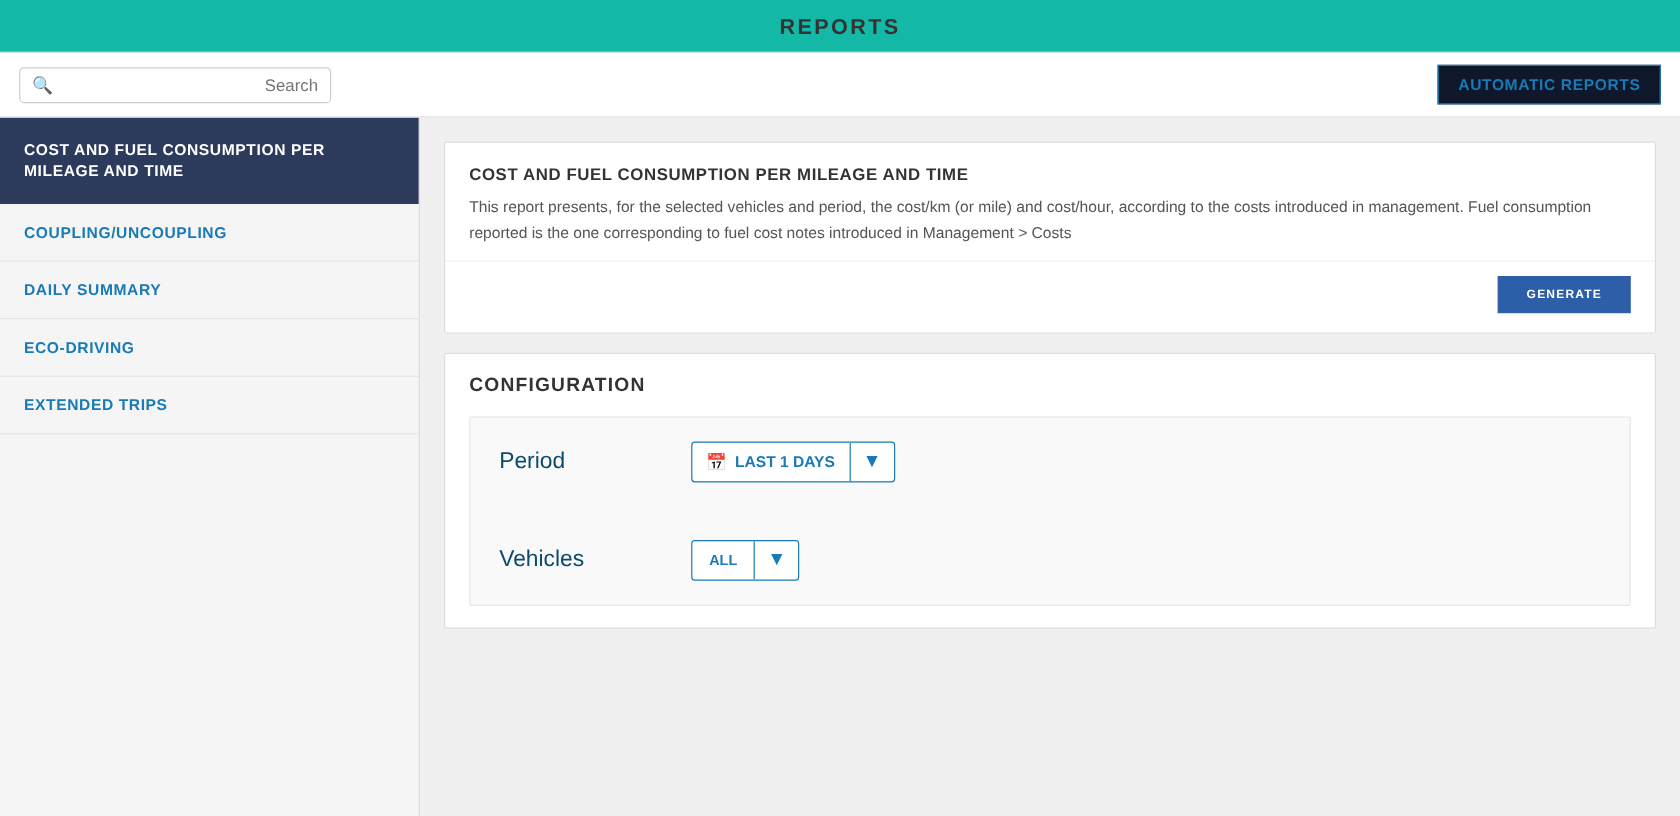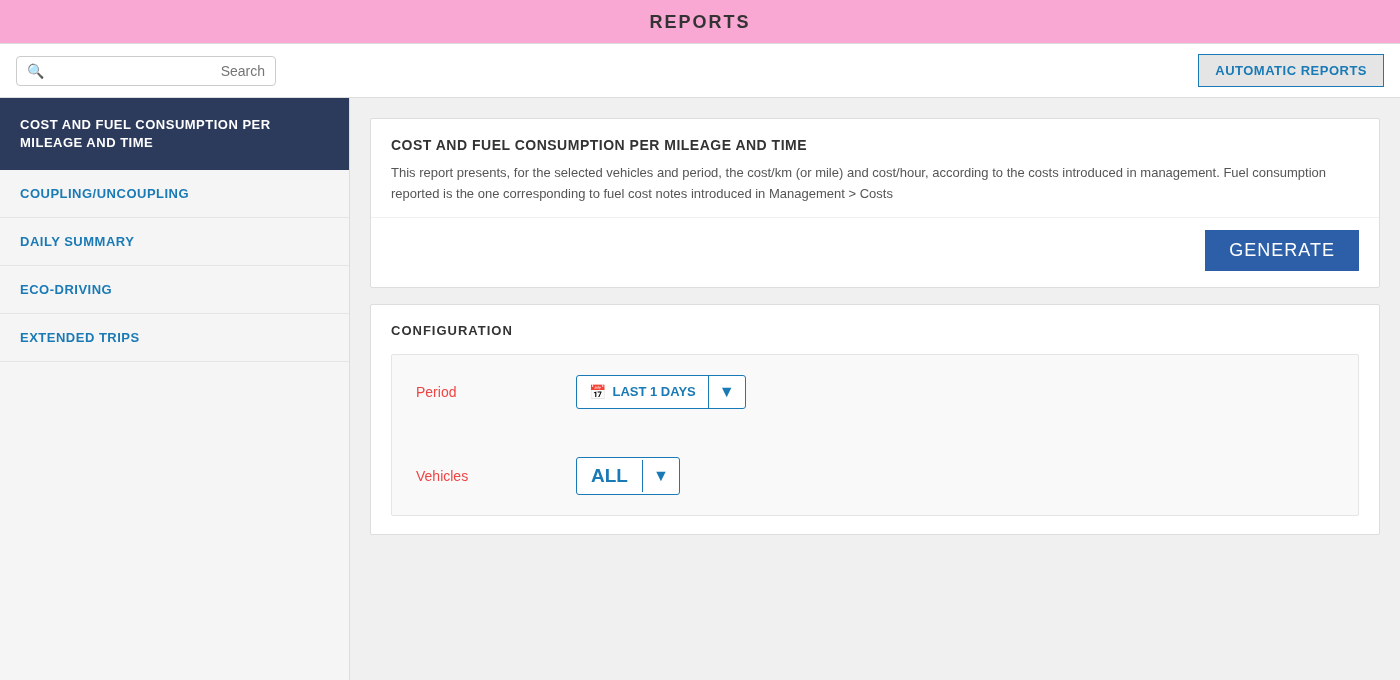--- a/index.html
+++ b/index.html
@@ -12,21 +12,21 @@
       font-family: Arial, Helvetica, sans-serif;
       background: #f0f0f0;
       width: 1400px;
       height: 680px;
       overflow: hidden;
     }
 
     .page-header {
       text-align: center;
       padding: 12px 0 10px 0;
-      background: #f9a8d4;
+      background: #14b8a6;
       border-bottom: 1px solid #ddd;
     }
 
     .page-header h1 {
       font-size: 18px;
       font-weight: bold;
       letter-spacing: 2px;
       color: #333;
     }
 
@@ -59,21 +59,21 @@
       text-align: right;
     }
 
     .search-icon-svg {
       color: #999;
       font-size: 14px;
     }
 
     .auto-reports-btn {
       border: 1.5px solid #1a7ab5;
-      background: #e5e5e5;
+      background: #0f172a;
       color: #1a7ab5;
       font-size: 13px;
       font-weight: bold;
       letter-spacing: 0.5px;
       padding: 8px 16px;
       cursor: pointer;
     }
 
     .main-layout {
       display: flex;
@@ -155,35 +155,35 @@
       justify-content: flex-end;
       padding: 12px 20px 16px 20px;
       border-top: 1px solid #f0f0f0;
     }
 
     .generate-btn {
       background: #2c5fa8;
       color: #fff;
       border: none;
       padding: 10px 24px;
-      font-size: 18px;
-      font-weight: normal;
+      font-size: 10px;
+      font-weight: bold;
       letter-spacing: 1px;
       cursor: pointer;
     }
 
     .config-card {
       background: #fff;
       border: 1px solid #ddd;
       border-radius: 2px;
       padding: 18px 20px;
     }
 
     .config-title {
-      font-size: 13px;
+      font-size: 16px;
       font-weight: bold;
       letter-spacing: 1px;
       color: #333;
       margin-bottom: 16px;
     }
 
     .config-inner {
       background: #f9f9f9;
       border: 1px solid #e5e5e5;
       border-radius: 2px;
@@ -195,22 +195,22 @@
       align-items: center;
       margin-bottom: 20px;
     }
 
     .config-row:last-child {
       margin-bottom: 0;
       margin-top: 48px;
     }
 
     .config-label {
-      font-size: 14px;
-      color: #ef4444;
+      font-size: 19px;
+      color: #0c4a6e;
       width: 160px;
       flex-shrink: 0;
     }
 
     .period-selector {
       display: flex;
       align-items: center;
       border: 1.5px solid #1a7ab5;
       border-radius: 3px;
       overflow: hidden;
@@ -245,21 +245,21 @@
       border-radius: 3px;
       overflow: hidden;
       background: #fff;
     }
 
     .vehicles-selector-inner {
       display: flex;
       align-items: flex-end;
       padding: 7px 14px;
       color: #1a7ab5;
-      font-size: 19px;
+      font-size: 12px;
       font-weight: bold;
     }
 
     .vehicles-dropdown-arrow {
       padding: 7px 10px;
       border-left: 1px solid #1a7ab5;
       color: #1a7ab5;
       cursor: pointer;
     }
   </style>

